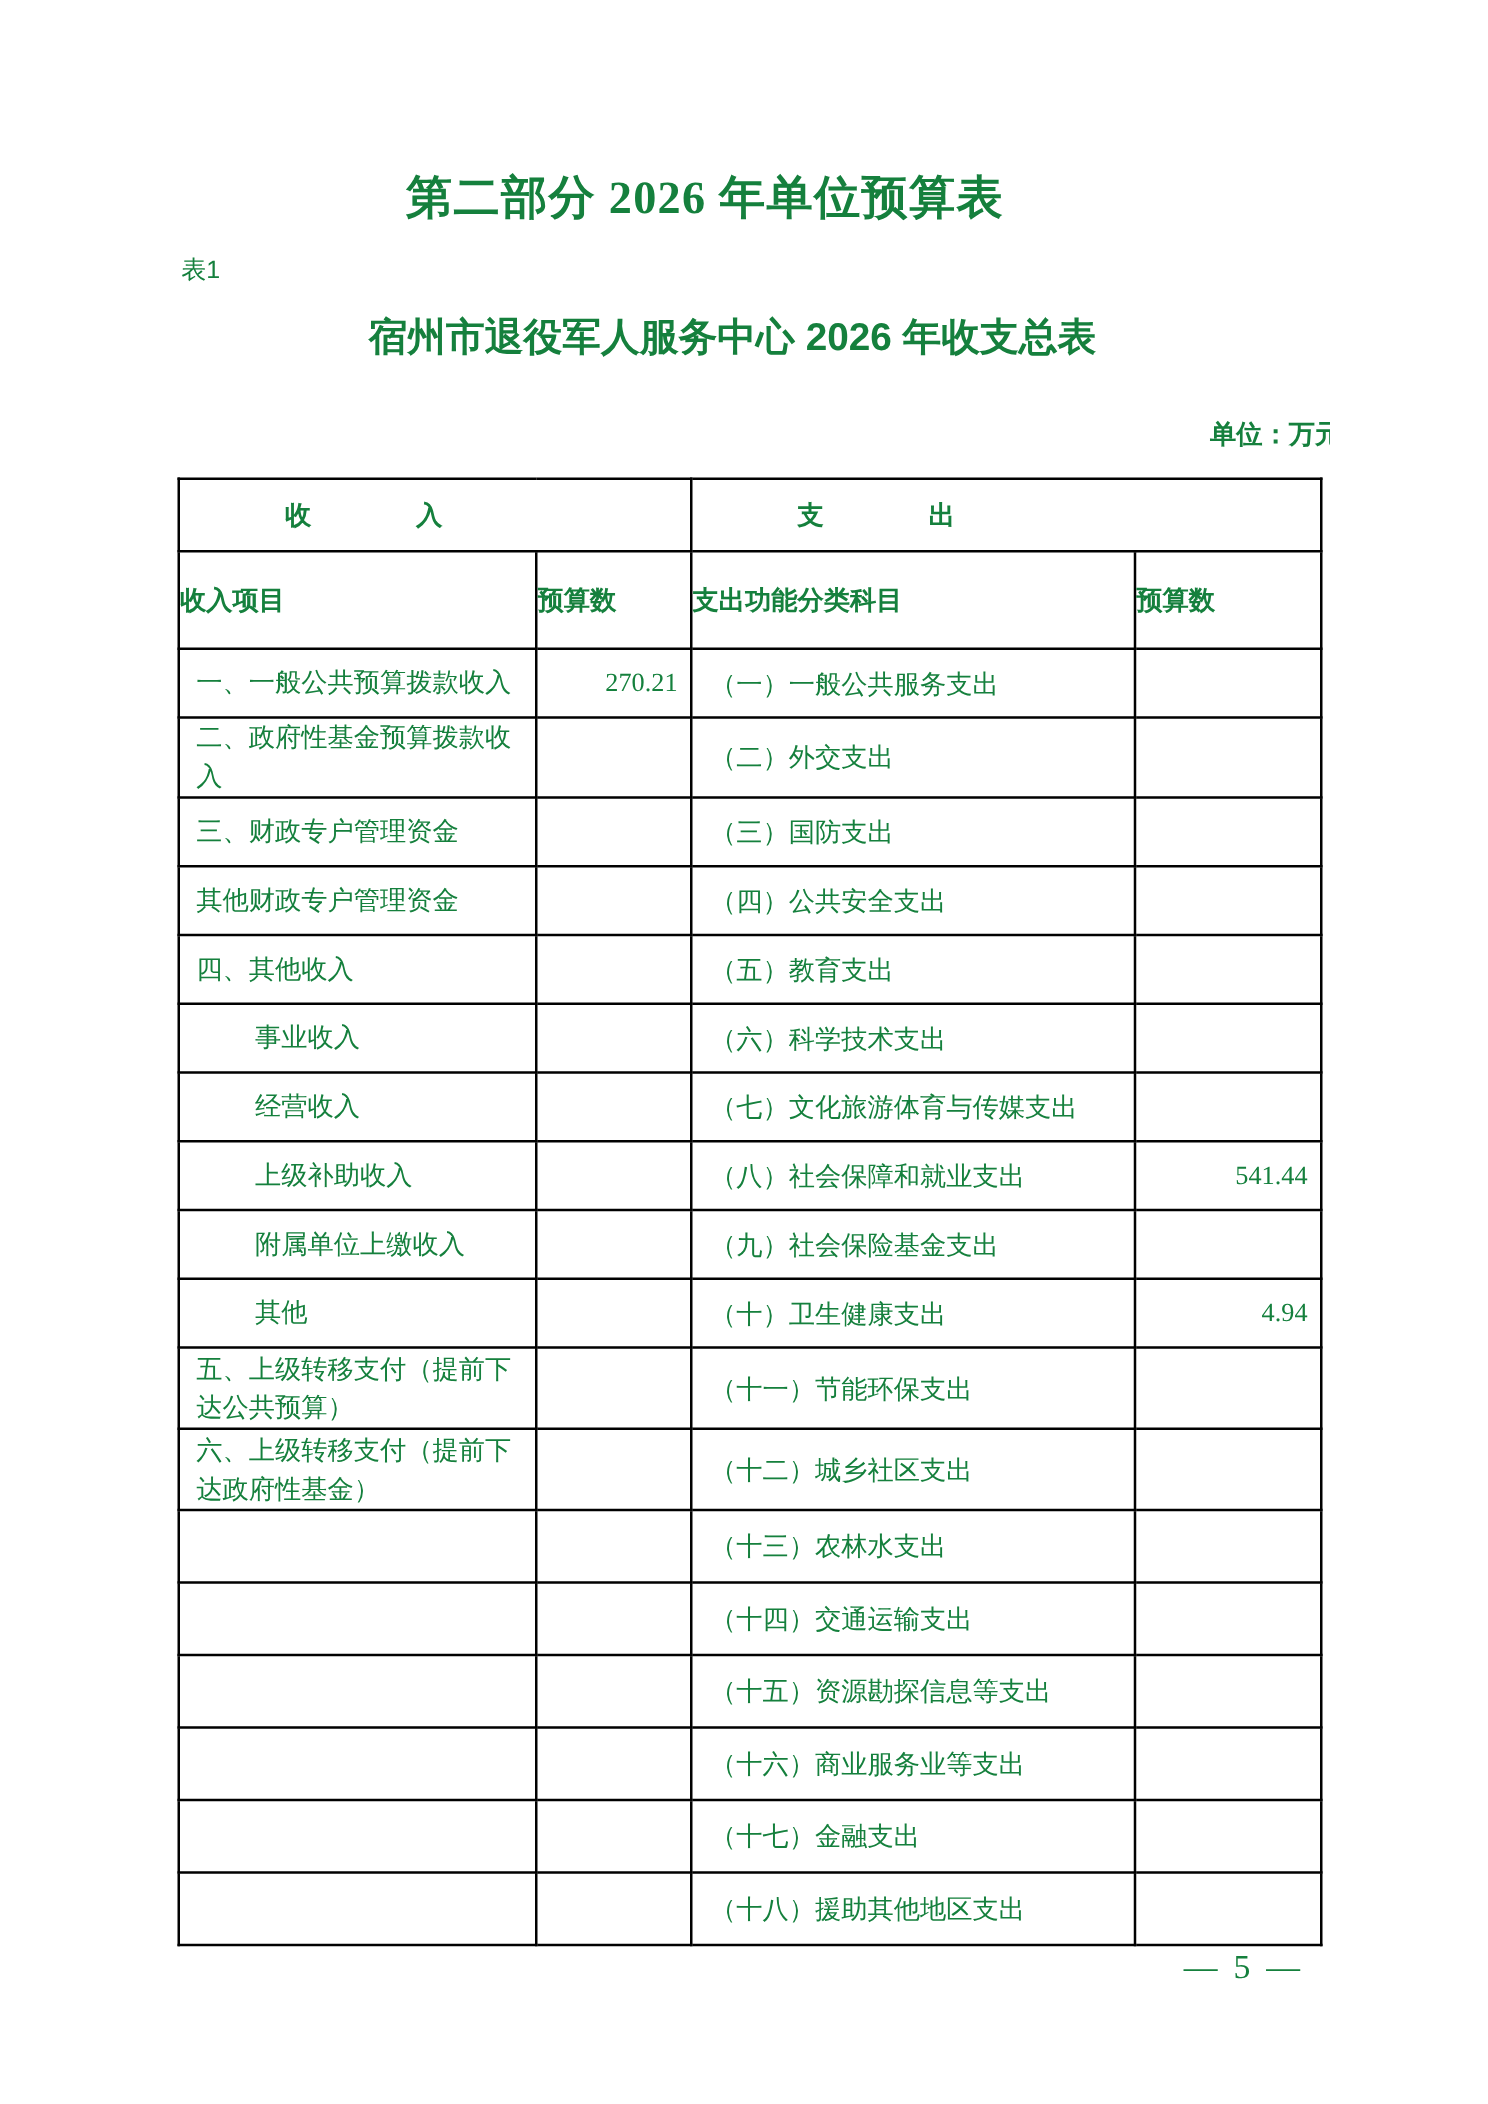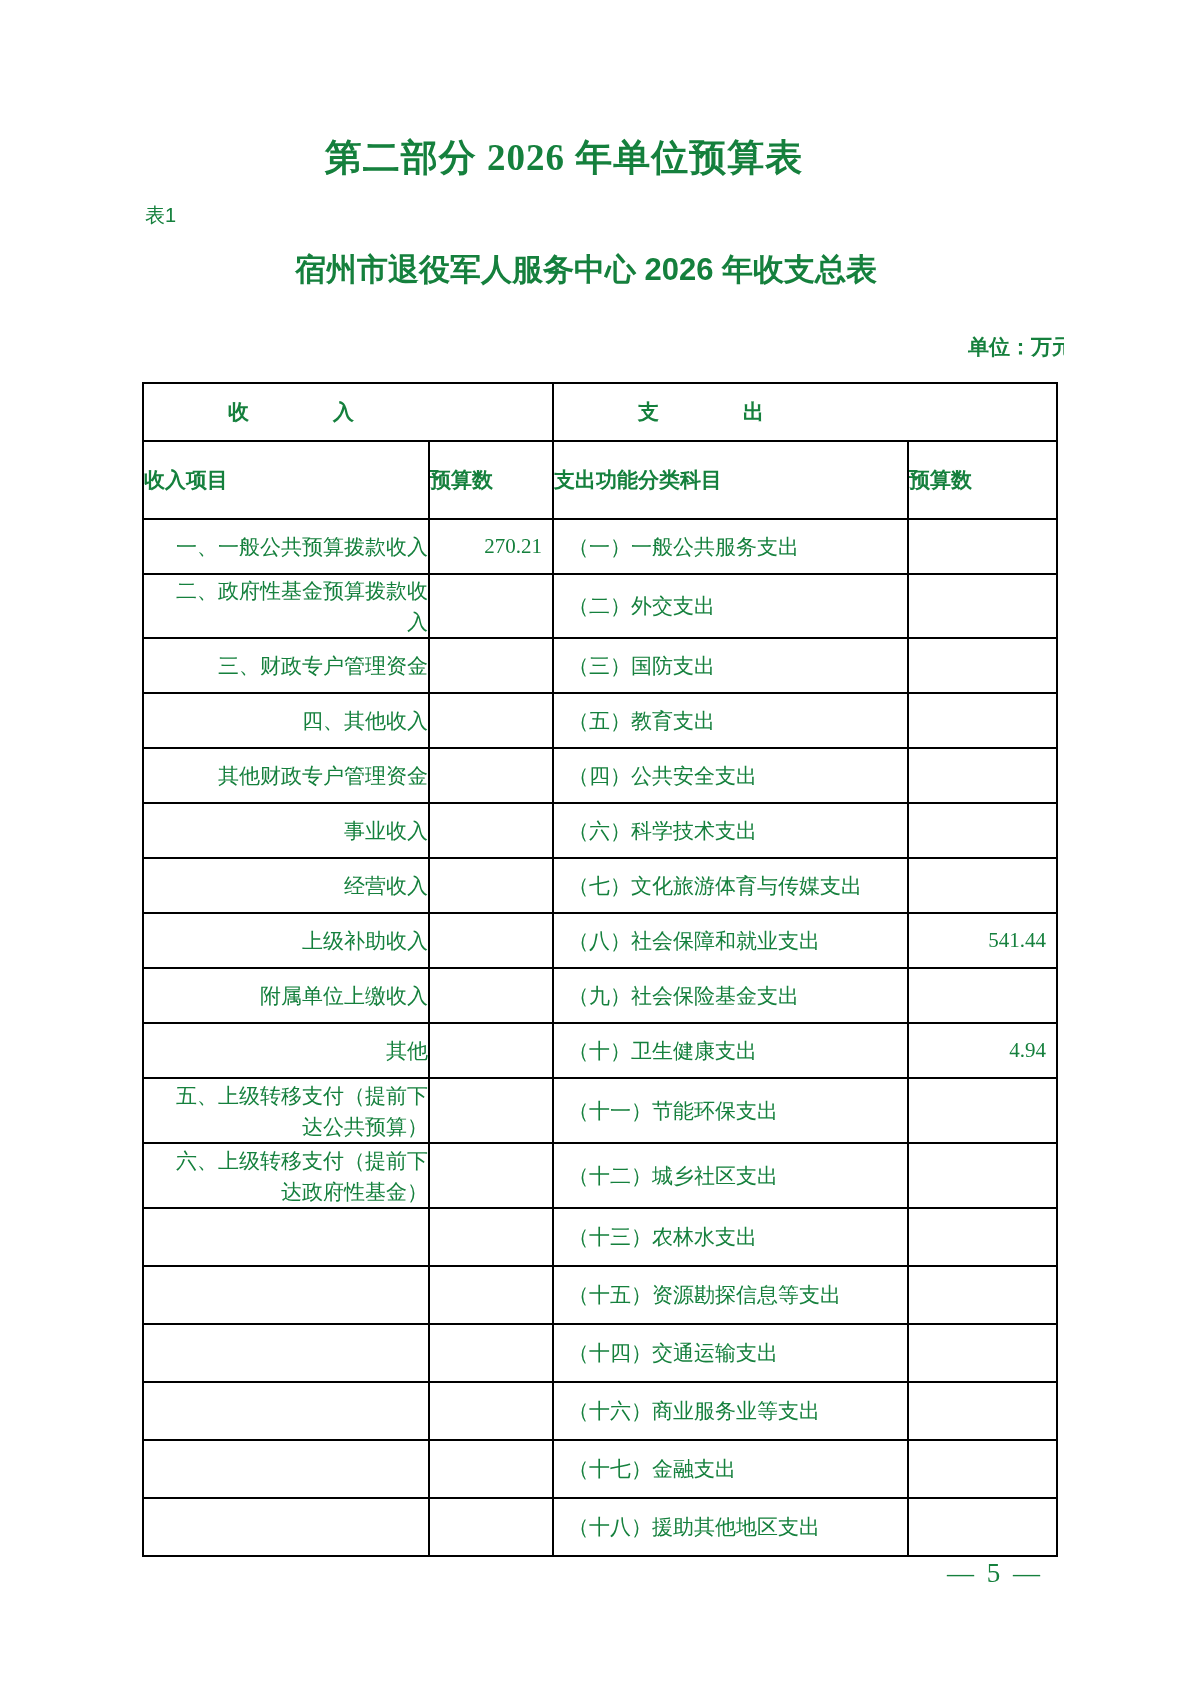--- a/index.html
+++ b/index.html
@@ -58,21 +58,21 @@
   tr.h2row { height: 78px; }
   tr.r-std { height: 55px; }
   tr.r-tall { height: 65px; }
   tr.r-end { height: 58px; }
   th { font-weight: 700; text-align: left; }
   th.spread {
     font-size: 24px;
     letter-spacing: 4em;
     text-indent: 4em;
   }
-  td.income { text-align: right; padding-left: 13px; line-height: 31px; }
+  td.income { text-align: left; padding-left: 13px; line-height: 31px; }
   td.income.indent { padding-left: 60px; }
   td.expense { text-align: left; padding-left: 14px; border-radius: 13px; }
   td.num {
     text-align: right;
     padding-right: 10px;
     font-family: "Liberation Serif", serif;
     font-size: 19px;
   }
   .page-number {
     position: absolute;
@@ -125,29 +125,29 @@
         <td class="expense">（二）外交支出</td>
         <td class="num"></td>
       </tr>
       <tr class="r-std">
         <td class="income">三、财政专户管理资金</td>
         <td class="num"></td>
         <td class="expense">（三）国防支出</td>
         <td class="num"></td>
       </tr>
       <tr class="r-std">
+        <td class="income">其他财政专户管理资金</td>
+        <td class="num"></td>
+        <td class="expense">（四）公共安全支出</td>
+        <td class="num"></td>
+      </tr>
+      <tr class="r-std">
         <td class="income">四、其他收入</td>
         <td class="num"></td>
         <td class="expense">（五）教育支出</td>
-        <td class="num"></td>
-      </tr>
-      <tr class="r-std">
-        <td class="income">其他财政专户管理资金</td>
-        <td class="num"></td>
-        <td class="expense">（四）公共安全支出</td>
         <td class="num"></td>
       </tr>
       <tr class="r-std">
         <td class="income indent">事业收入</td>
         <td class="num"></td>
         <td class="expense">（六）科学技术支出</td>
         <td class="num"></td>
       </tr>
       <tr class="r-std">
         <td class="income indent">经营收入</td>
@@ -187,27 +187,27 @@
       </tr>
       <tr class="r-end">
         <td class="income"></td>
         <td class="num"></td>
         <td class="expense">（十三）农林水支出</td>
         <td class="num"></td>
       </tr>
       <tr class="r-end">
         <td class="income"></td>
         <td class="num"></td>
+        <td class="expense">（十四）交通运输支出</td>
+        <td class="num"></td>
+      </tr>
+      <tr class="r-end">
+        <td class="income"></td>
+        <td class="num"></td>
         <td class="expense">（十五）资源勘探信息等支出</td>
-        <td class="num"></td>
-      </tr>
-      <tr class="r-end">
-        <td class="income"></td>
-        <td class="num"></td>
-        <td class="expense">（十四）交通运输支出</td>
         <td class="num"></td>
       </tr>
       <tr class="r-end">
         <td class="income"></td>
         <td class="num"></td>
         <td class="expense">（十六）商业服务业等支出</td>
         <td class="num"></td>
       </tr>
       <tr class="r-end">
         <td class="income"></td>

